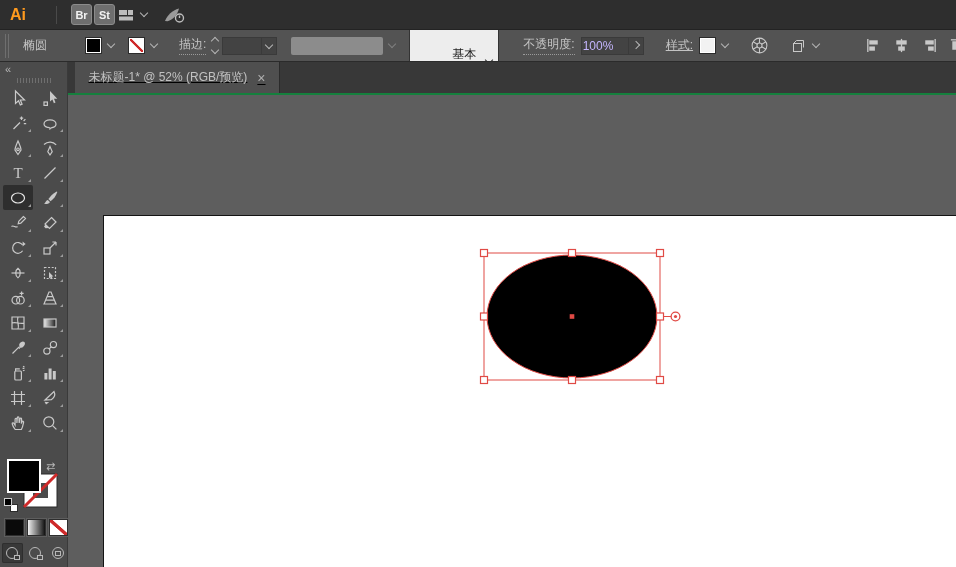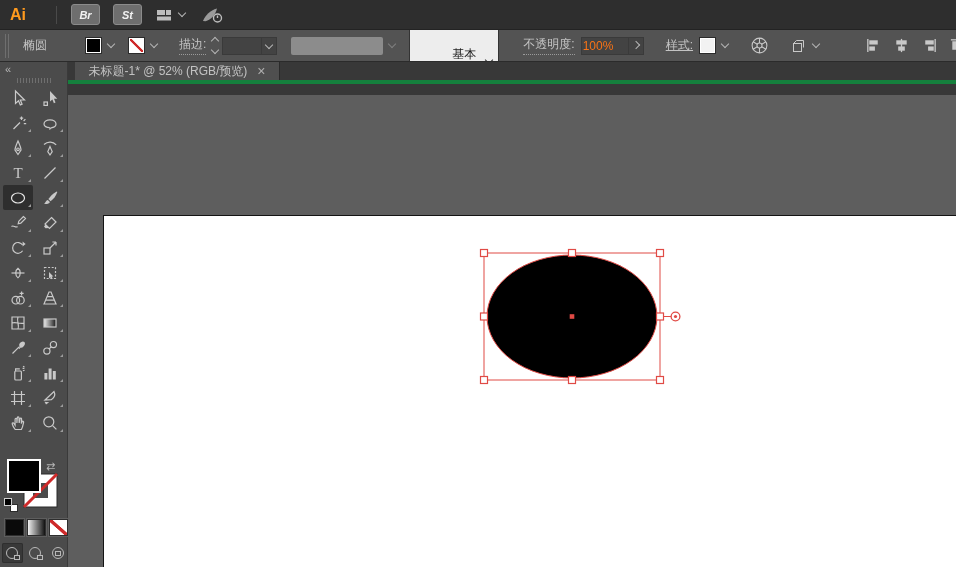--- a/index.html
+++ b/index.html
@@ -11,41 +11,41 @@
   html,body{width:956px;height:567px;overflow:hidden;}
   body{font-family:"Liberation Sans","DejaVu Sans",sans-serif;background:#383838;position:relative;}
 
   
   .menubar{position:absolute;left:0;top:0;width:956px;height:30px;background:#2E2E2E;
     display:flex;align-items:center;padding-left:10px;border-bottom:1px solid #232323;}
   .ai-logo{color:var(--accent);font-weight:bold;font-size:16px;width:36px;flex:0 0 auto;}
   .menu-items{display:flex;align-items:center;height:100%;}
   .menu-item{color:#CFCFCF;font-size:13px;padding:0 14px;height:100%;display:flex;align-items:center;cursor:default;}
   .mb-sep{width:1px;height:18px;background:#4a4a4a;margin:0 14px 0 10px;}
-  .app-tile{width:29px;height:21px;background:#6E6E6E;border:1px solid #8B8B8B;border-radius:3px;
-    color:#F2F2F2;font-size:11px;font-weight:bold;display:flex;align-items:center;justify-content:center;margin-right:13px;font-style:italic;}
+  .app-tile{width:21px;height:21px;background:#6E6E6E;border:1px solid #8B8B8B;border-radius:3px;
+    color:#F2F2F2;font-size:11px;font-weight:bold;display:flex;align-items:center;justify-content:center;margin-right:2px;}
   .mb-icon{display:flex;align-items:center;margin-right:16px;color:#BDBDBD;}
   .chev{display:inline-block;width:6px;height:6px;border-right:1.6px solid #B5B5B5;border-bottom:1.6px solid #B5B5B5;transform:rotate(45deg);margin:-3px 0 0 6px;}
   .chev-right{transform:rotate(-45deg);margin:0;}
 
   
   .controlbar{position:absolute;left:0;top:30px;width:956px;height:32px;background:#535353;
     display:flex;align-items:center;padding-left:5px;border-bottom:1px solid #2B2B2B;overflow:hidden;}
   .cb-grip{width:6px;height:24px;margin-right:8px;
     background:repeating-linear-gradient(90deg,#6F6F6F 0 1px,transparent 1px 3px);}
   .cb-label{color:#C4C4C4;font-size:12px;white-space:nowrap;}
   .cb-link{border-bottom:1px dotted #9A9A9A;padding-bottom:1px;text-align:center;}
   .swatch-group{display:flex;align-items:center;margin-left:10px;cursor:pointer;}
   .swatch{width:17px;height:17px;border:1px solid #2B2B2B;box-shadow:inset 0 0 0 1px #FFFFFF;}
   .swatch-fill{background:#000;}
   .swatch-none{background:linear-gradient(to top right,#fff 43%,#CE2A2A 45%,#CE2A2A 55%,#fff 57%);}
   .stepper{display:flex;flex-direction:column;justify-content:center;gap:3px;margin:0 4px 0 6px;cursor:pointer;}
   .stepper .chev{margin:0;}
   .stepper .chev-up{transform:rotate(-135deg);}
-  .field{height:18px;background:#434343;border:1px solid #3A3A3A;color:#f97316;font-size:12px;
+  .field{height:18px;background:#434343;border:1px solid #3A3A3A;color:#c4b5fd;font-size:12px;
     display:flex;align-items:center;padding:0 1px;text-align:center;}
   .dd-chev-box{height:18px;width:15px;background:#434343;border:1px solid #3A3A3A;border-left:none;
     display:flex;align-items:center;justify-content:center;cursor:pointer;}
   .dd-chev-box .chev{margin:-2px 0 0 0;}
   .brush-dd{width:92px;height:18px;background:#8F8F8F;border-radius:2px;margin-left:14px;opacity:.95;}
   .brush-chev{margin-left:6px;opacity:.45;}
   .profile-dd{display:flex;align-items:flex-end;height:36px;background:#EDEDED;border:1px solid #333;
     margin-left:14px;padding:0 6px;cursor:pointer;}
   .profile-line{width:28px;height:2px;background:#000;margin-right:8px;}
   .profile-dd .cb-label{color:#1A1A1A;}
@@ -81,21 +81,21 @@
   .draw-modes{position:absolute;left:0;top:481px;width:68px;display:flex;gap:2px;padding-left:2px;}
   .mode-btn{width:22px;height:20px;display:flex;align-items:center;justify-content:center;cursor:pointer;position:relative;}
   .mode-btn.active{background:#383838;border-radius:2px;box-shadow:inset 0 0 0 1px #2e2e2e;}
   .mode-circle{width:12px;height:12px;border:1.4px solid #B9B9B9;border-radius:50%;position:relative;}
   .mode-square{position:absolute;right:-3px;bottom:-2px;width:6px;height:5px;background:#4B4B4B;border:1.2px solid #B9B9B9;}
   .mode-btn.active .mode-square{background:#383838;}
   .mode-square.inside{right:2px;bottom:2px;background:transparent;}
 
   
   .doc{position:absolute;left:68px;top:62px;right:0;bottom:0;background:#383838;}
-  .tabbar{position:absolute;left:0;top:0;right:0;height:22px;background:#383838;border-bottom:4px solid #15803d;display:flex;}
+  .tabbar{position:absolute;left:0;top:0;right:0;height:33px;background:#383838;border-bottom:2px solid #15803d;display:flex;text-decoration:underline;}
   .tab{margin-left:7px;width:205px;background:#4F4F4F;display:flex;align-items:center;justify-content:center;
     gap:10px;color:#C2C2C2;font-size:12px;border-right:1px solid #2B2B2B;cursor:pointer;}
   .tab-close{color:#AFAFAF;font-size:14px;line-height:12px;cursor:pointer;}
   .canvas{position:absolute;left:0;top:33px;right:0;bottom:0;background:#5E5E5E;}
   .artboard{position:absolute;left:35px;top:120px;right:0;bottom:0;background:#FFFFFF;
     border-top:1px solid #141414;border-left:1px solid #141414;}
   .overlay{position:absolute;left:0;top:0;width:888px;height:472px;}
 </style>
 </head>
 <body>

